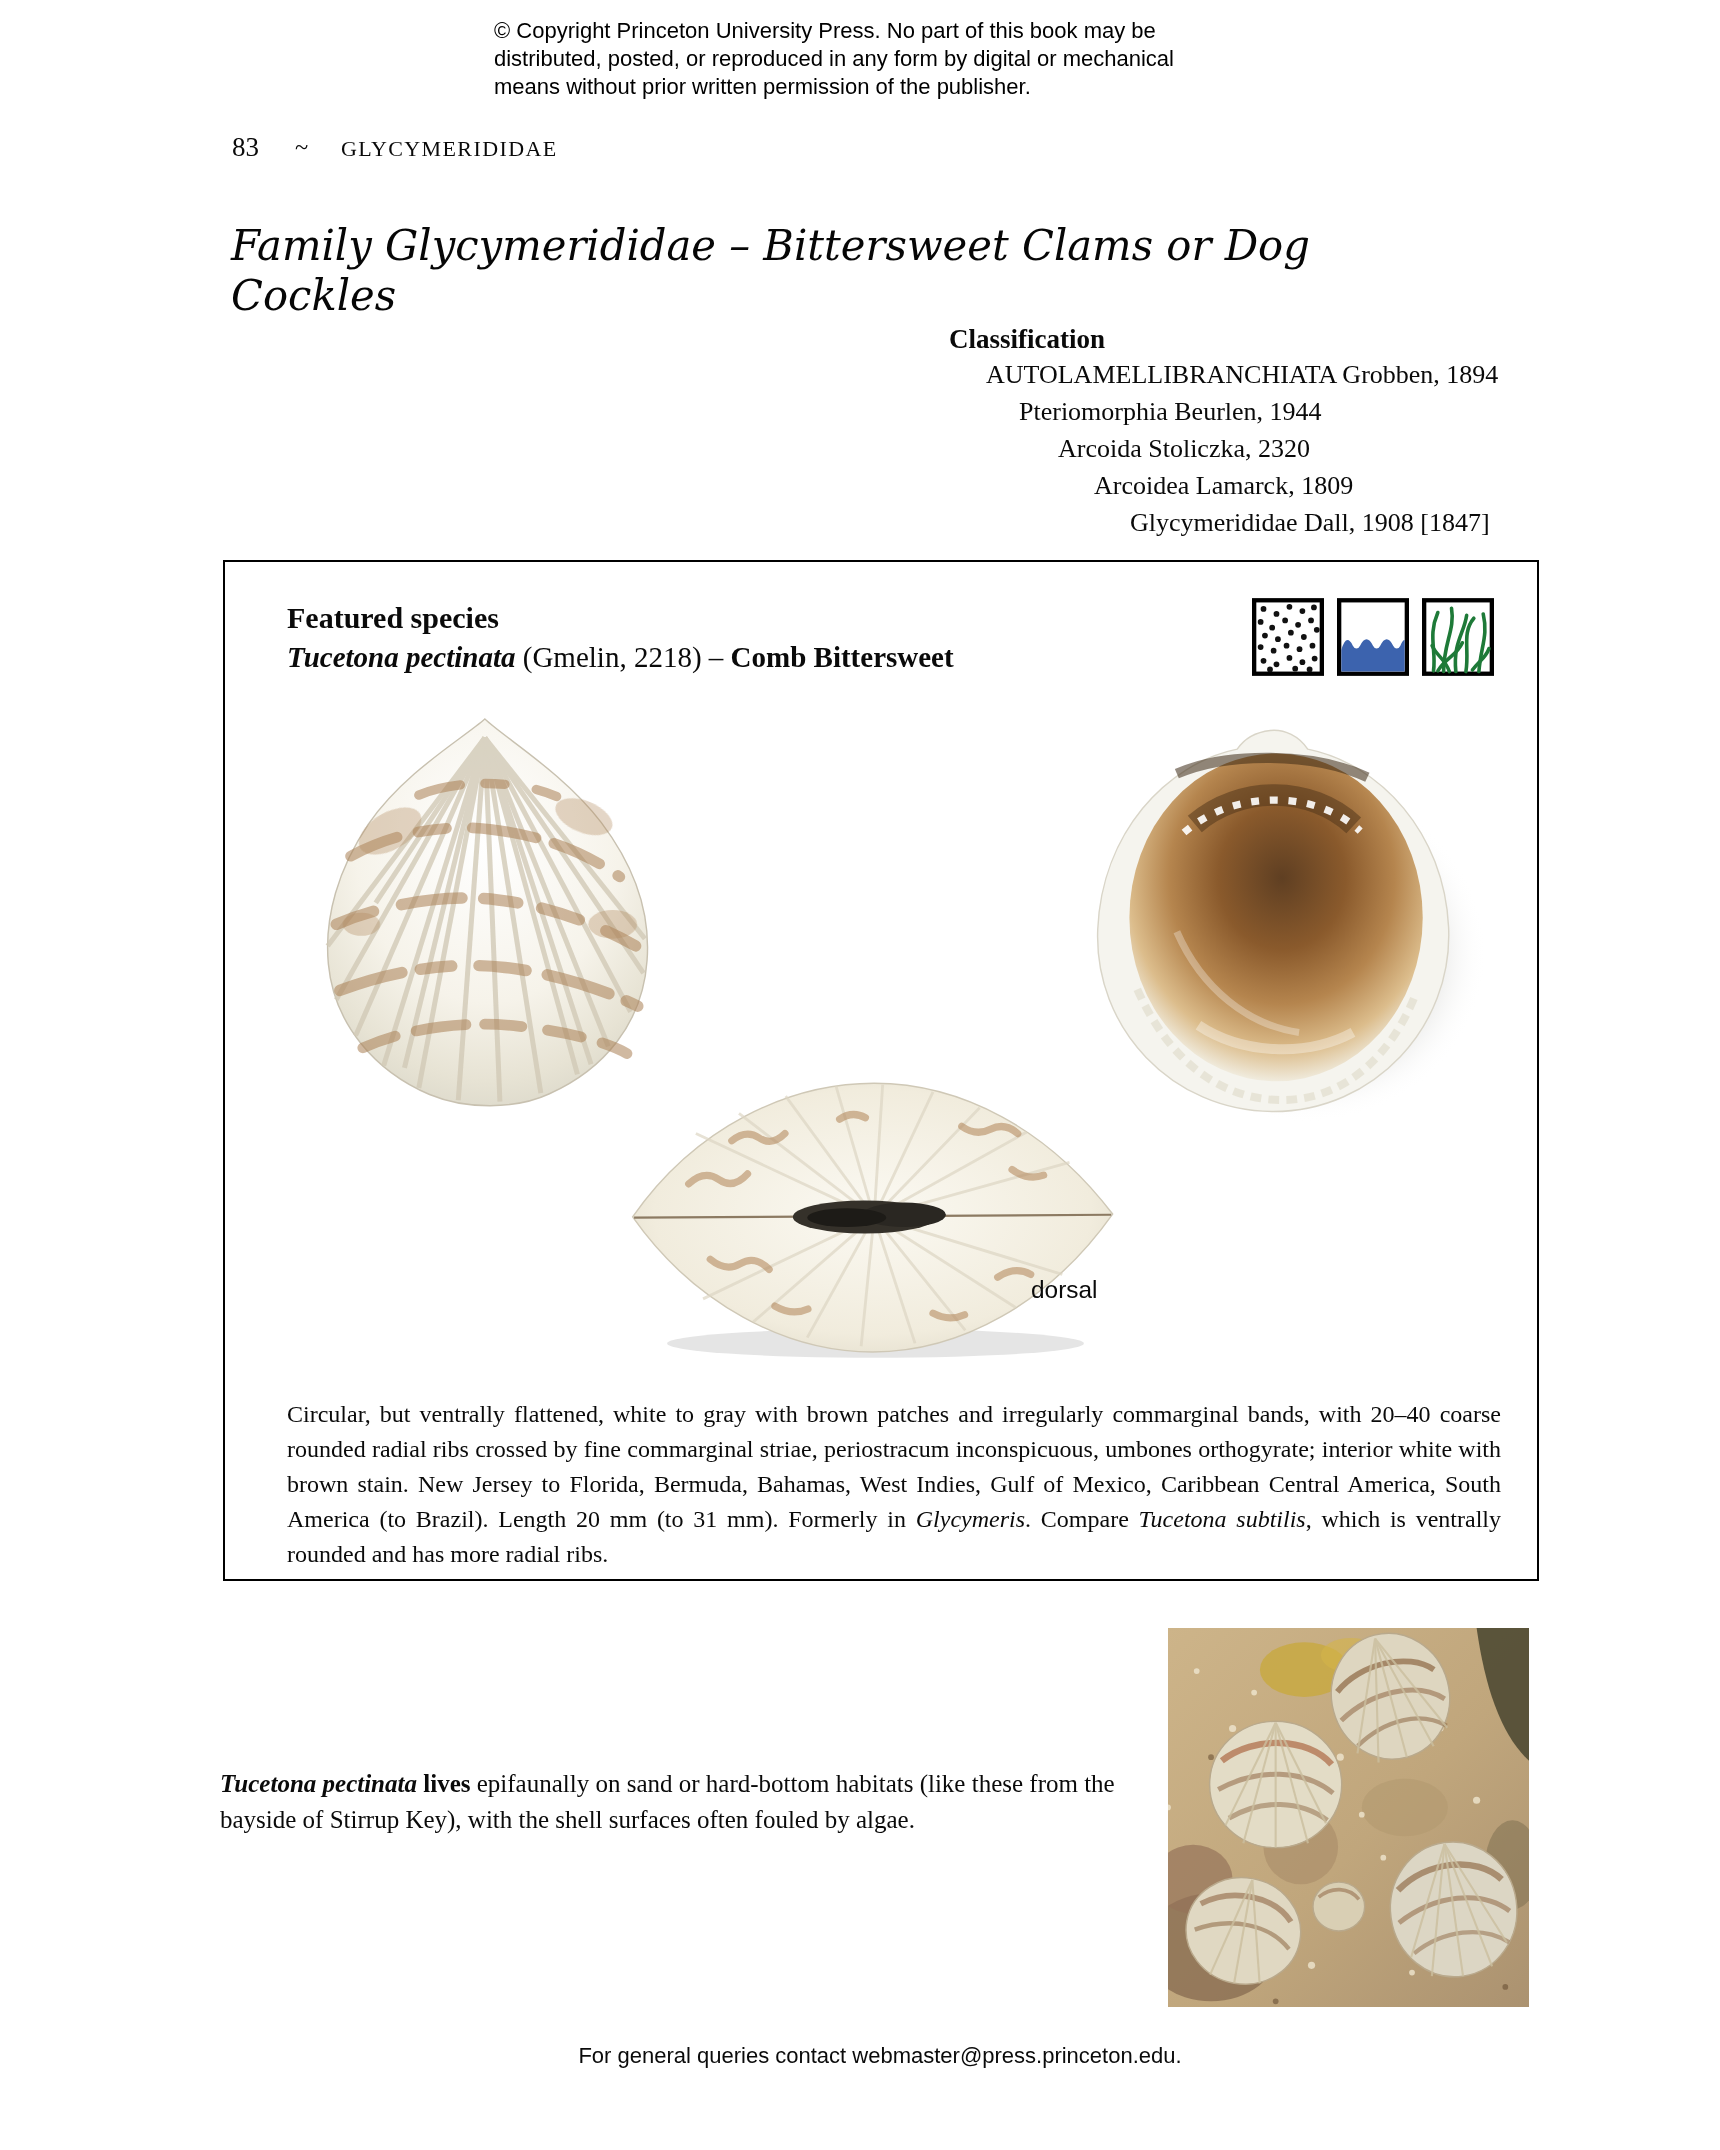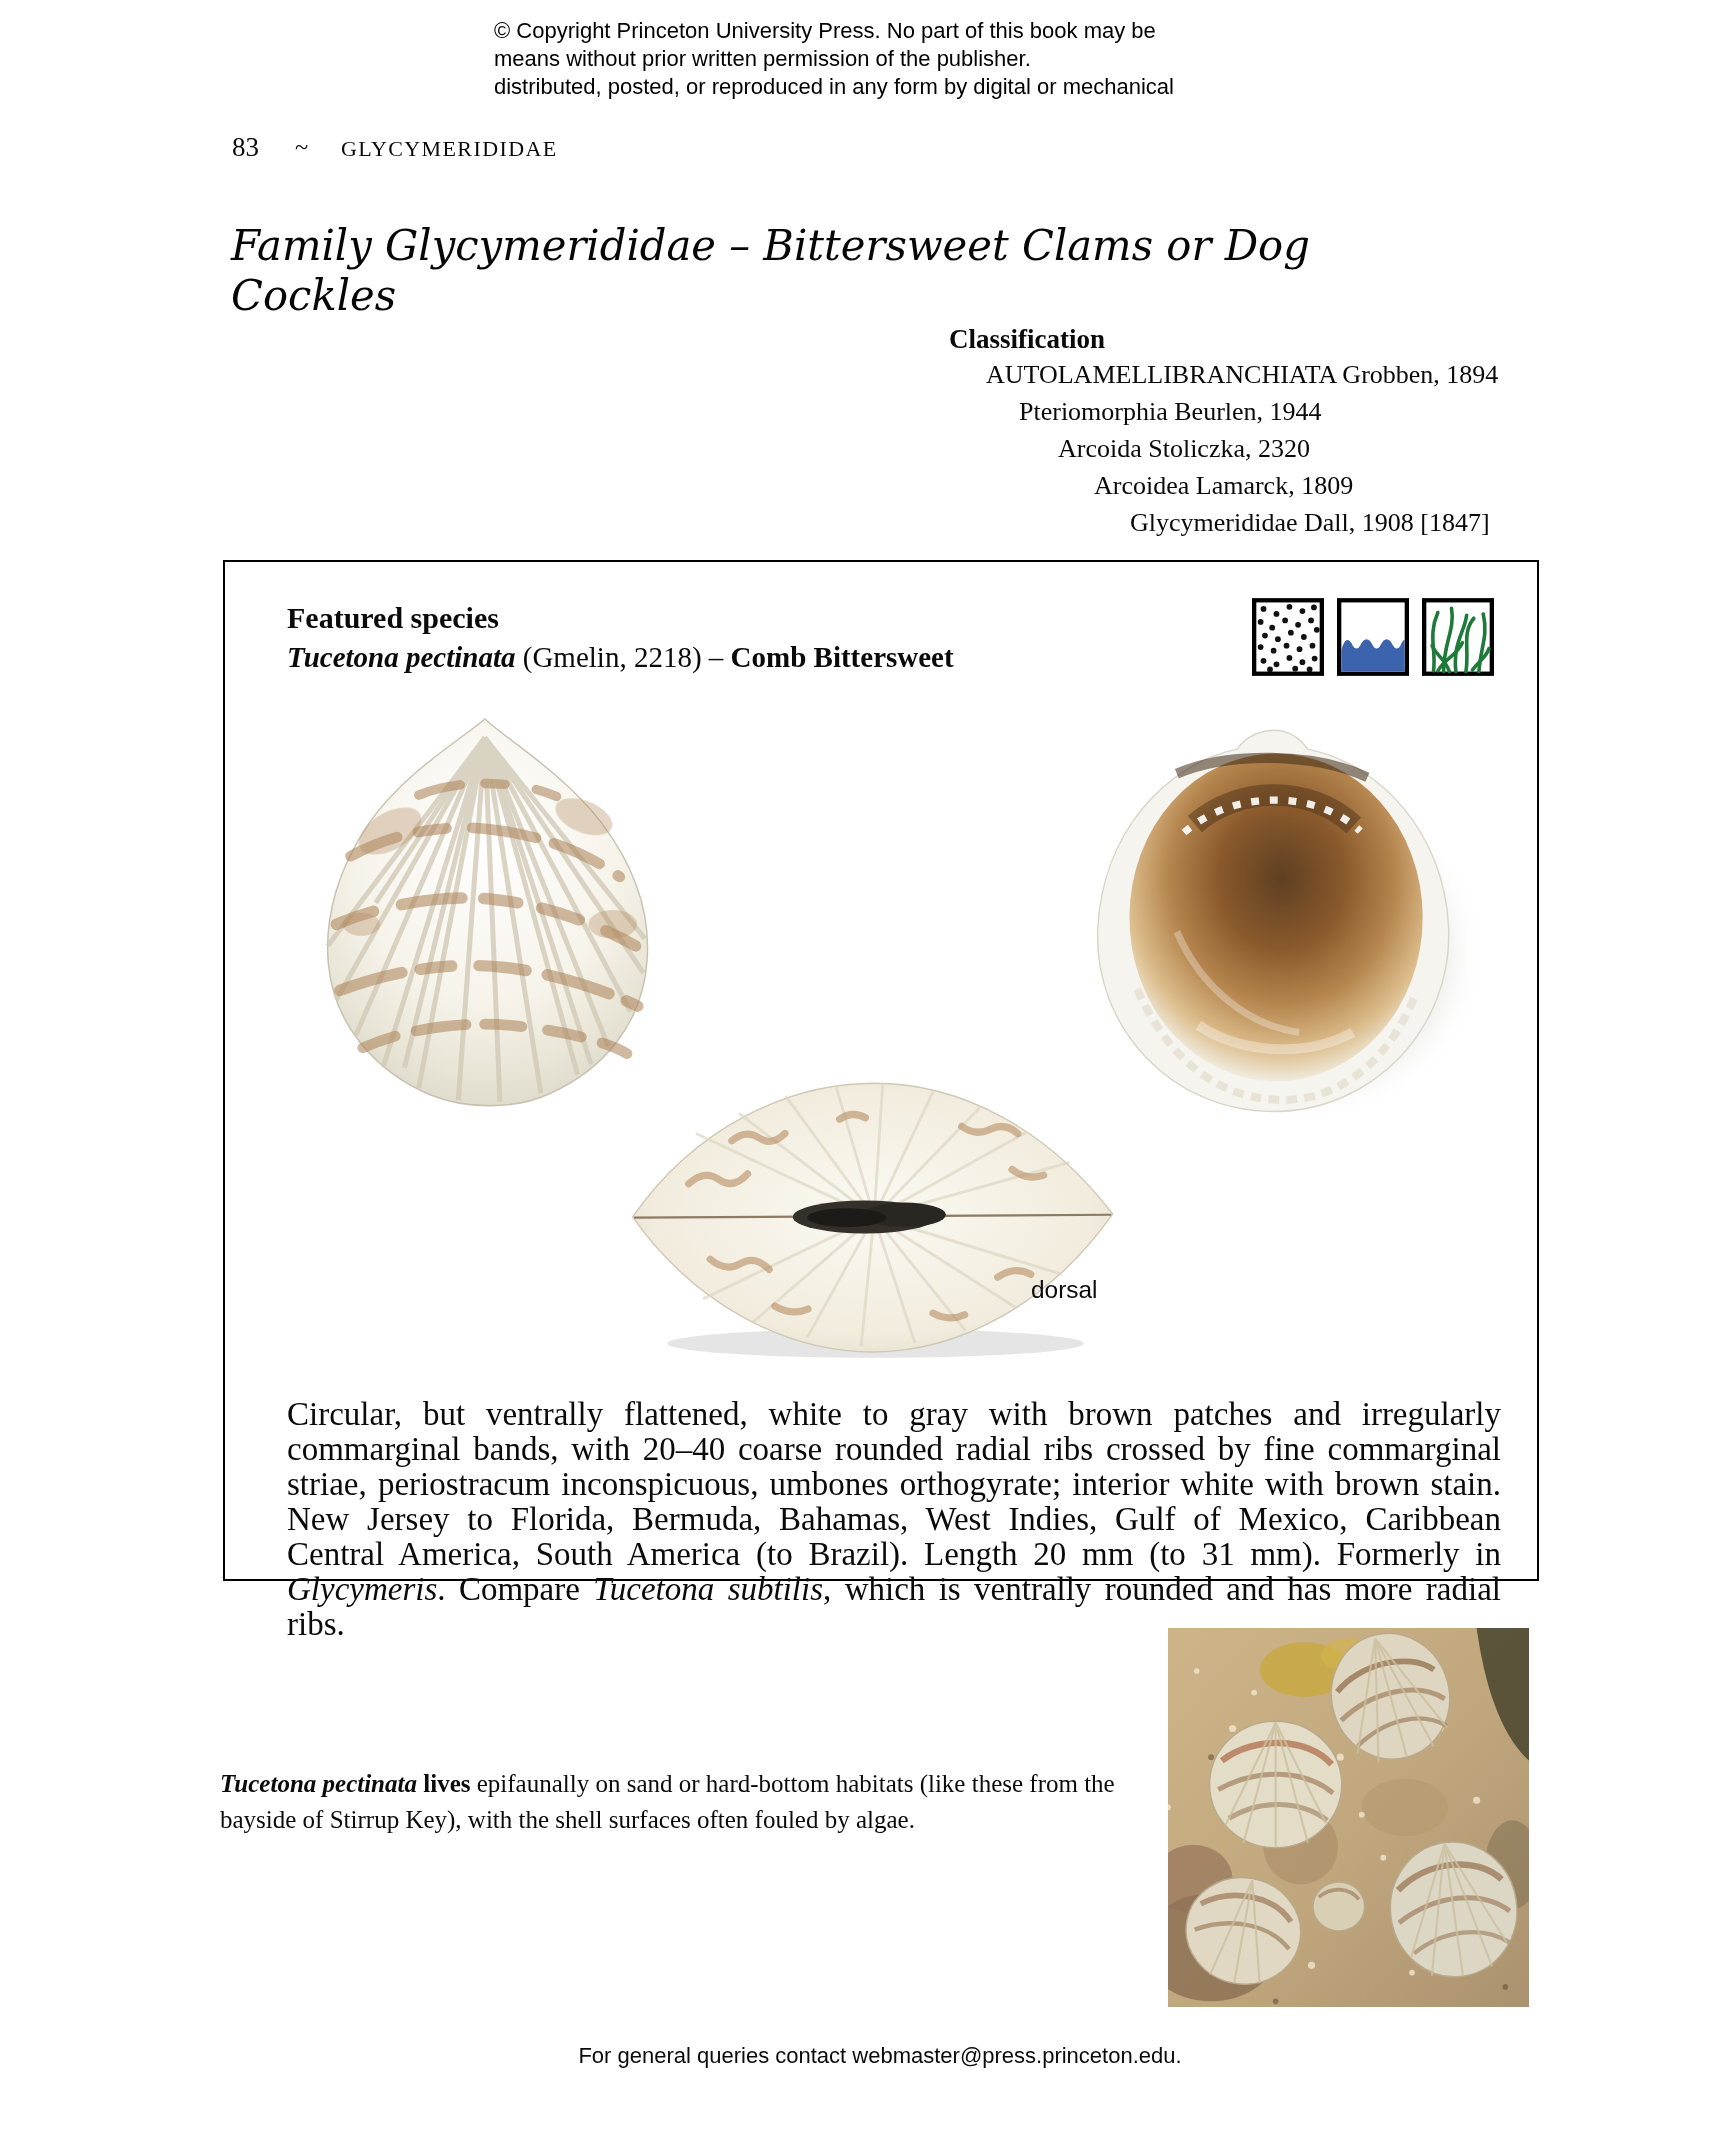--- a/index.html
+++ b/index.html
@@ -32,43 +32,43 @@
   .class-lines div:nth-child(4){margin-left:145px;}
   .class-lines div:nth-child(5){margin-left:181px;}
 
   
   .featured-box{left:203px;top:560px;width:1312px;height:1017px;border:2.9px solid #000;background:#fff;}
   .fs-heading{left:62px;top:39px;font-size:30px;font-weight:bold;}
   .fs-species{left:62px;top:79px;font-size:29px;white-space:nowrap;}
   .habitat-icons{left:1027px;top:36px;display:flex;gap:13px;}
   .habitat-icons svg{display:block;}
   .dorsal-label{left:806px;top:714px;font-family:"Liberation Sans",sans-serif;font-size:24.4px;}
-  .description{left:62px;top:835px;width:1214px;font-size:33px;line-height:35px;
+  .description{left:62px;top:835px;width:1214px;font-size:24px;line-height:35px;
                text-align:justify;}
 
   
   .caption{left:200px;top:1766px;width:956px;font-size:25px;line-height:36px;}
   .photo{left:1148px;top:1628px;width:361px;height:379px;}
   .footer{left:0;top:2043px;width:1720px;text-align:center;
           font-family:"Liberation Sans",sans-serif;font-size:22px;}
 
   .seg-normal{font-style:normal;font-weight:normal;}
   .seg-italic{font-style:italic;}
   .seg-bold{font-weight:bold;}
   .seg-bold-italic{font-weight:bold;font-style:italic;}
 </style>
 </head>
 <body>
 
 <div class="page">
 
   <div class="abs copyright">
       <div>© Copyright Princeton University Press. No part of this book may be</div>
+      <div>distributed, posted, or reproduced in any form by digital or mechanical</div>
       <div>means without prior written permission of the publisher.</div>
-      <div>distributed, posted, or reproduced in any form by digital or mechanical</div>
     </div>
 
   <div class="abs runhead">
     <span class="pageno">83</span>
     <span class="tilde">~</span>
     <span class="famhead">GLYCYMERIDIDAE</span>
   </div>
 
   <div class="abs title">Family Glycymerididae – Bittersweet Clams or Dog Cockles</div>
 

